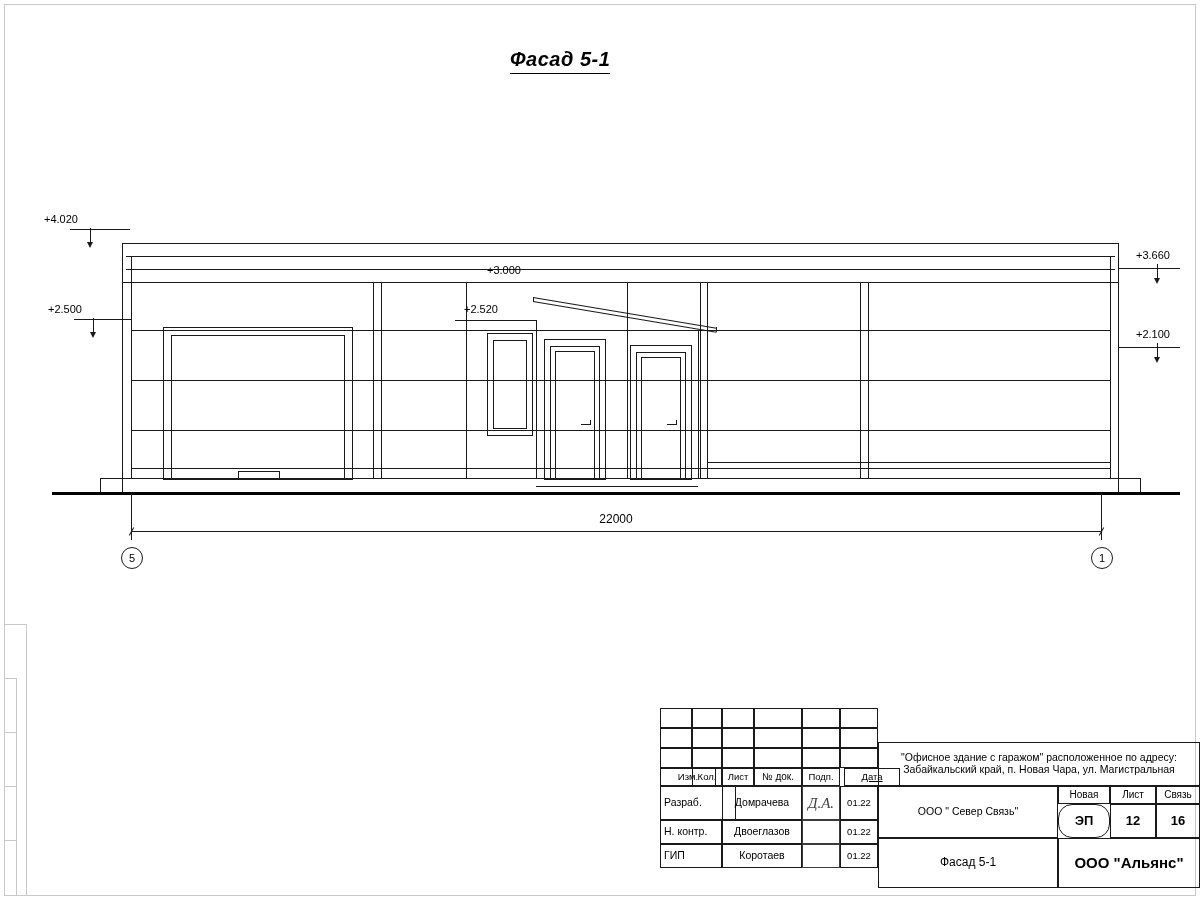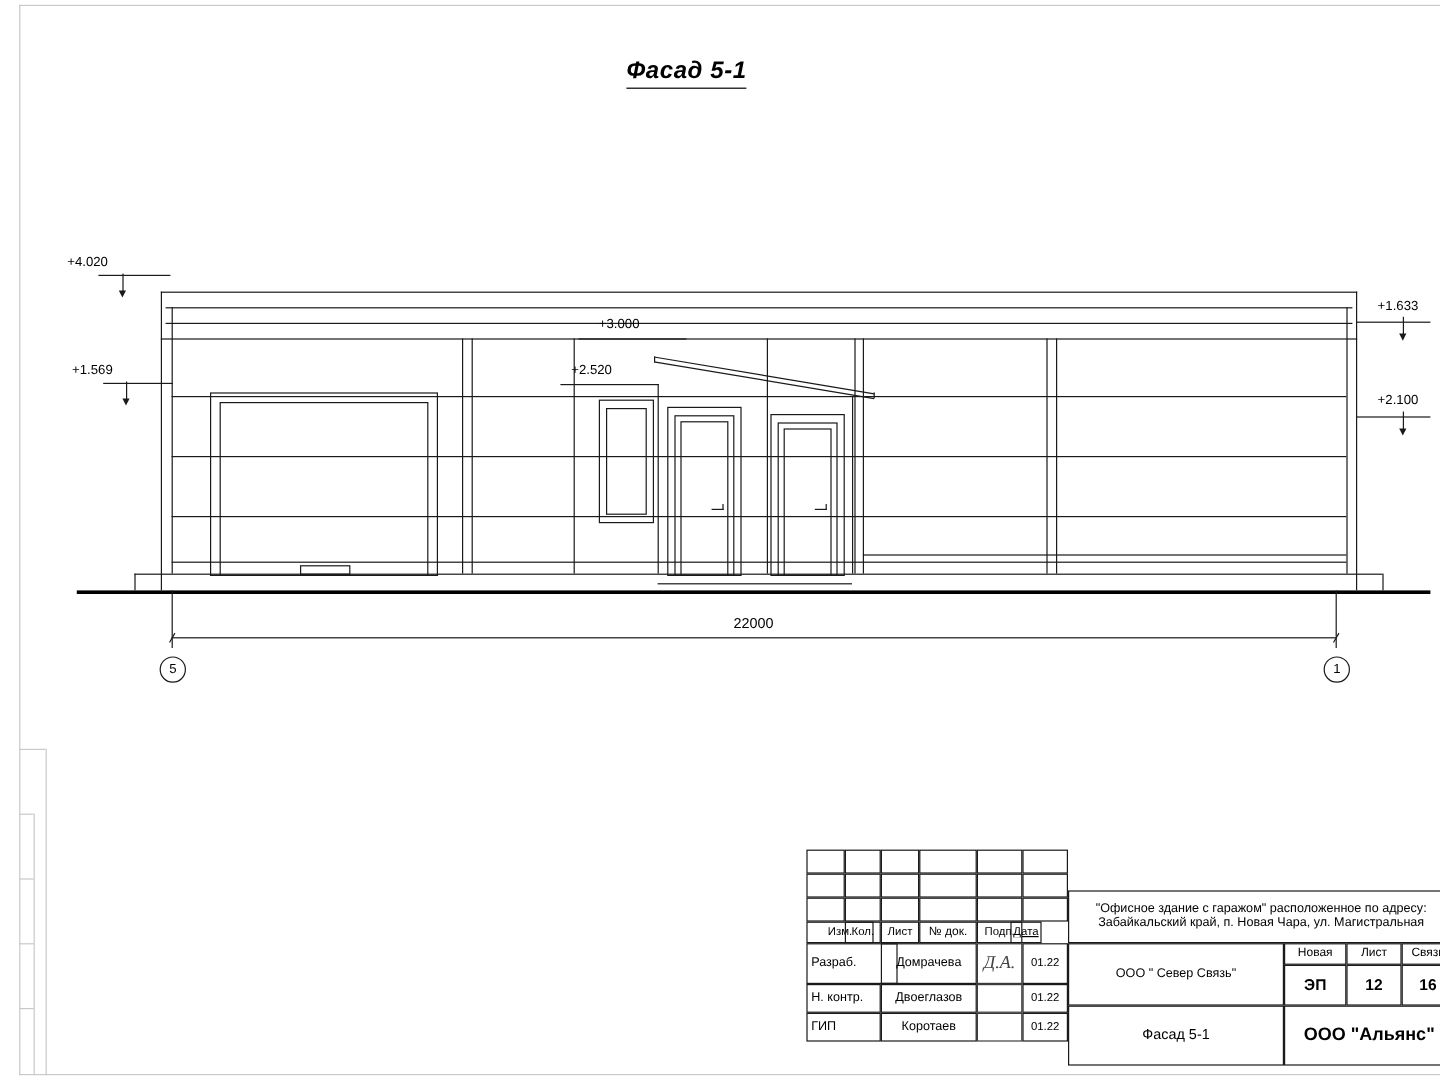--- a/index.html
+++ b/index.html
@@ -4,21 +4,21 @@
 <style>
   html,body{margin:0;padding:0;}
   body{
     width:1200px;height:900px;
     background:#ffffff;
     font-family:"Liberation Sans", sans-serif;
     color:#000;
     position:relative;
     overflow:hidden;
   }
-  .sheet{position:absolute;inset:0;margin-left:12px;}
+  .sheet{position:absolute;inset:0;}
 
   
   .frame-left{position:absolute;left:4px;top:4px;width:1px;height:892px;background:#c9c9c9;}
   .frame-right{position:absolute;left:1195px;top:4px;width:1px;height:892px;background:#c9c9c9;}
   .frame-top{position:absolute;left:4px;top:4px;width:1192px;height:1px;background:#c9c9c9;}
   .frame-bottom{position:absolute;left:4px;top:895px;width:1192px;height:1px;background:#c9c9c9;}
 
   
   .stub{position:absolute;background:#c9c9c9;}
 
@@ -148,34 +148,34 @@
     <div class="ln v" style="left:698px;top:330px;height:148px;"></div>
     <div class="ln h" style="left:536px;top:486px;width:162px;"></div>
 
     <div class="lbl" style="left:44px;top:213px;">+4.020</div>
     <div class="mk" style="left:90px;top:228px;">
       <div class="stem"></div>
         <div class="tri"></div>
     </div>
     <div class="ln h" style="left:70px;top:229px;width:60px;"></div>
 
-    <div class="lbl" style="left:48px;top:303px;">+1.569</div>
+    <div class="lbl" style="left:48px;top:303px;">+2.500</div>
     <div class="mk" style="left:93px;top:318px;">
       <div class="stem"></div>
         <div class="tri"></div>
     </div>
     <div class="ln h" style="left:74px;top:319px;width:58px;"></div>
 
     <div class="lbl" style="left:487px;top:264px;">+3.000</div>
     <div class="ln h" style="left:470px;top:282px;width:90px;"></div>
 
     <div class="lbl" style="left:464px;top:303px;">+2.520</div>
     <div class="ln h" style="left:455px;top:320px;width:82px;"></div>
 
-    <div class="lbl" style="left:1136px;top:249px;">+1.633</div>
+    <div class="lbl" style="left:1136px;top:249px;">+3.660</div>
     <div class="mk" style="left:1157px;top:264px;">
       <div class="stem"></div>
         <div class="tri"></div>
     </div>
     <div class="ln h" style="left:1118px;top:268px;width:62px;"></div>
 
     <div class="lbl" style="left:1136px;top:328px;">+2.100</div>
     <div class="mk" style="left:1157px;top:343px;">
       <div class="stem"></div>
         <div class="tri"></div>
@@ -214,21 +214,21 @@
     <div class="cell" style="left:62px;top:40px;width:32px;height:20px;"></div>
     <div class="cell" style="left:94px;top:40px;width:48px;height:20px;"></div>
     <div class="cell" style="left:142px;top:40px;width:38px;height:20px;"></div>
     <div class="cell" style="left:180px;top:40px;width:38px;height:20px;"></div>
 
     <div class="cell" style="left:0;top:60px;width:56px;height:18px;font-size:9.5px;">Изм.</div>
     <div class="cell" style="left:32px;top:60px;width:30px;height:18px;font-size:9.5px;">Кол.</div>
     <div class="cell" style="left:62px;top:60px;width:32px;height:18px;font-size:9.5px;">Лист</div>
     <div class="cell" style="left:94px;top:60px;width:48px;height:18px;font-size:10px;">№ док.</div>
     <div class="cell" style="left:142px;top:60px;width:38px;height:18px;font-size:9.5px;">Подп.</div>
-    <div class="cell" style="left:170px;top:60px;width:26px;height:18px;font-size:9.5px;text-decoration:underline;">Дата</div>
+    <div class="cell" style="left:184px;top:60px;width:56px;height:18px;font-size:9.5px;text-decoration:underline;">Дата</div>
 
     <div class="cell left" style="left:0;top:78px;width:76px;height:34px;">Разраб.</div>
     <div class="cell" style="left:62px;top:78px;width:80px;height:34px;">Домрачева</div>
     <div class="cell sig" style="left:142px;top:78px;width:38px;height:34px;">Д.А.</div>
     <div class="cell" style="left:180px;top:78px;width:38px;height:34px;font-size:9.5px;">01.22</div>
 
     <div class="cell left" style="left:0;top:112px;width:62px;height:24px;">Н. контр.</div>
     <div class="cell" style="left:62px;top:112px;width:80px;height:24px;">Двоеглазов</div>
     <div class="cell sig" style="left:142px;top:112px;width:38px;height:24px;"></div>
     <div class="cell" style="left:180px;top:112px;width:38px;height:24px;font-size:9.5px;">01.22</div>
@@ -243,20 +243,20 @@
       <span>"Офисное здание с гаражом" расположенное по адресу:</span>
       <span>Забайкальский край, п. Новая Чара, ул. Магистральная</span>
     </div>
 
     <div class="cell" style="left:398px;top:78px;width:52px;height:18px;font-size:10px;">Новая</div>
     <div class="cell" style="left:450px;top:78px;width:46px;height:18px;font-size:10px;">Лист</div>
     <div class="cell" style="left:496px;top:78px;width:44px;height:18px;font-size:10px;">Связь</div>
 
     <div class="cell" style="left:218px;top:78px;width:180px;height:52px;">ООО " Север Связь"</div>
 
-    <div class="cell f13" style="left:398px;top:96px;width:52px;height:34px;">ЭП</div>
+    <div class="cell f13" style="left:398px;top:96px;width:52px;height:34px;border-radius:14px;">ЭП</div>
     <div class="cell f13" style="left:450px;top:96px;width:46px;height:34px;">12</div>
     <div class="cell f13" style="left:496px;top:96px;width:44px;height:34px;">16</div>
 
     <div class="cell f12" style="left:218px;top:130px;width:180px;height:50px;">Фасад 5-1</div>
     <div class="cell f15" style="left:398px;top:130px;width:142px;height:50px;">ООО "Альянс"</div>
   </div>
 </div>
 
 </body></html>

